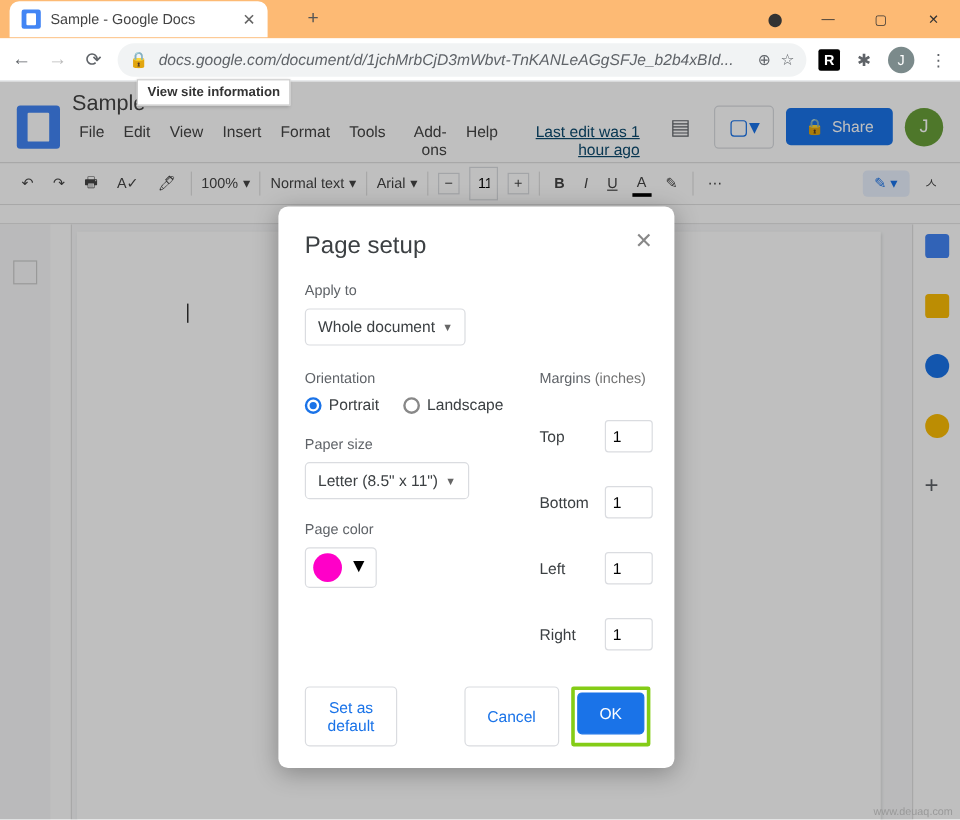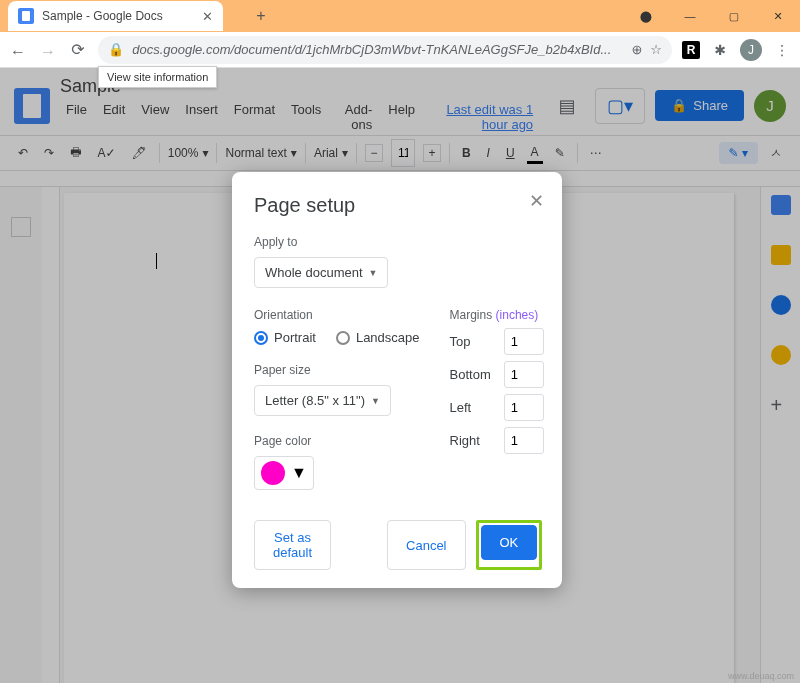--- a/index.html
+++ b/index.html
@@ -18,34 +18,34 @@
   
   
   .addrbar { height: 36px; background: #fff; display: flex; align-items: center; padding: 0 8px; gap: 10px; border-bottom:1px solid #dadce0;}
   .nav-icn { color: #5f6368; font-size: 16px; width: 20px; text-align: center; }
   .nav-icn.disabled { color: #bbb; }
   .url-field { flex: 1; background: #f1f3f4; border-radius: 14px; height: 28px; display: flex; align-items: center; padding: 0 10px; gap: 8px; font-size: 13px; color: #5f6368; position: relative; }
   .url-text { flex: 1; white-space: nowrap; overflow: hidden; font-style: italic; }
   .ext-icn { width: 20px; height: 20px; display:flex;align-items:center;justify-content:center; font-size:14px; color:#5f6368;}
   .ext-r { background:#000; color:#fff; font-weight:bold; font-size:12px; width:18px;height:18px; border-radius:2px;}
   .avatar { width:22px;height:22px;border-radius:50%;background:#7b8a8b;color:#fff;display:flex;align-items:center;justify-content:center;font-size:12px;}
-  .tooltip { position:absolute; top:30px; left:0; background:#fff;border:1px solid #ccc; padding:4px 8px; font-size:11px; color:#333; z-index:50; box-shadow:0 1px 3px rgba(0,0,0,.2);}
+  .tooltip { position:absolute; top:30px; left:16px; background:#fff;border:1px solid #ccc; padding:4px 8px; font-size:11px; color:#333; z-index:50; box-shadow:0 1px 3px rgba(0,0,0,.2);font-weight:bold;}
   
   
   .dim-overlay { position:absolute; top:68px; left:0; right:0; bottom:0; }
   .dim-overlay::before { content:""; position:absolute; inset:0; background:rgba(0,0,0,.25); z-index:5; }
   .docs-header { background:#fff; padding: 8px 14px 0 14px; }
   .dh-row1 { display:flex; align-items:center; gap:10px; }
   .docs-logo { width:36px;height:36px;background:#4285f4;border-radius:3px;display:flex;align-items:center;justify-content:center;}
   .docs-logo::after{content:"";width:18px;height:24px;background:#fff;border-radius:1px;}
   .dh-center { flex:1; }
   .doc-title { font-size:18px; color:#444; }
   .menubar { display:flex; gap:4px; font-size:13px; color:#444; margin-top:2px;}
   .menubar span { padding:3px 6px;text-align:right; }
-  .last-edit { color:#3b82f6; text-decoration:underline; }
+  .last-edit { color:#0c4a6e; text-decoration:underline; }
   .dh-right { display:flex; align-items:center; gap:10px; }
   .icn-btn { width:36px;height:36px;display:flex;align-items:center;justify-content:center;color:#5f6368;font-size:18px;border:1px solid transparent;}
   .present-btn { border:1px solid #dadce0; border-radius:4px; width:50px; color:#1a73e8;}
   .share-btn { background:#1a73e8;color:#fff;border:none;border-radius:4px;padding:8px 16px;font-size:13px;display:flex;align-items:center;gap:6px;font-weight:500;}
   .avatar-lg { width:32px;height:32px;border-radius:50%;background:#689f38;color:#fff;display:flex;align-items:center;justify-content:center;font-size:15px;}
   
   
   .toolbar { border-top:1px solid #e0e0e0;border-bottom:1px solid #e0e0e0; height:36px;display:flex;align-items:center;padding:0 14px;gap:8px;font-size:12px;color:#444;background:#fff;}
   .toolbar .sep { width:1px;height:20px;background:#e0e0e0;}
   .toolbar .tb { padding:2px 4px; }
@@ -79,22 +79,22 @@
   .dropdown { border:1px solid #dadce0; border-radius:4px; padding:7px 10px; font-size:13px; color:#3c4043; display:inline-flex;align-items:center;gap:6px;}
   .dropdown .ar { font-size:9px; color:#666;}
   .row { display:flex; gap:30px; margin-top:20px;}
   .col { flex:1; }
   .radio-row { display:flex; gap:20px; font-size:13px; color:#3c4043; margin-bottom:18px;}
   .radio { display:flex;align-items:center;gap:6px;justify-content:space-between;}
   .radio .dot { width:14px;height:14px;border:2px solid #1a73e8;border-radius:50%;display:flex;align-items:center;justify-content:center;}
   .radio.checked .dot::after{content:"";width:6px;height:6px;background:#1a73e8;border-radius:50%;}
   .radio.unchecked .dot { border-color:#888;}
   .margins-hdr { font-size:12px; color:#5f6368;}
-  .margins-hdr .unit { color:#8b5cf6;}
-  .margin-row { display:flex; align-items:center; justify-content:space-between; margin-top:6px; font-size:13px; color:#3c4043;gap:13px;}
+  .margins-hdr .unit { color:#737373;}
+  .margin-row { display:flex; align-items:center; justify-content:space-between; margin-top:28px; font-size:13px; color:#3c4043;gap:13px;}
   .margin-row input { width:40px; border:1px solid #dadce0; border-radius:3px; padding:5px 6px; font-size:13px; text-align:left;}
   .color-swatch { width:24px;height:24px;border-radius:50%;background:#ff00c8; }
   .color-pick { border:1px solid #dadce0;border-radius:4px;padding:4px 6px;display:inline-flex;align-items:center;gap:6px;}
   .dlg-btns { display:flex; gap:10px; margin-top:30px;}
   .btn { border-radius:4px; padding:9px 18px; font-size:13px; font-weight:500; border:1px solid #dadce0; background:#fff; color:#1a73e8;}
   .btn.spacer { flex:1; border:none; visibility:hidden;}
   .btn.primary { background:#1a73e8; color:#fff; border-color:#1a73e8;}
   .ok-wrap { border:3px solid #84cc16; padding:2px; border-radius:2px; display:inline-block;}
   
   .watermark{position:absolute;bottom:2px;right:6px;font-size:9px;color:#999;z-index:30;}

